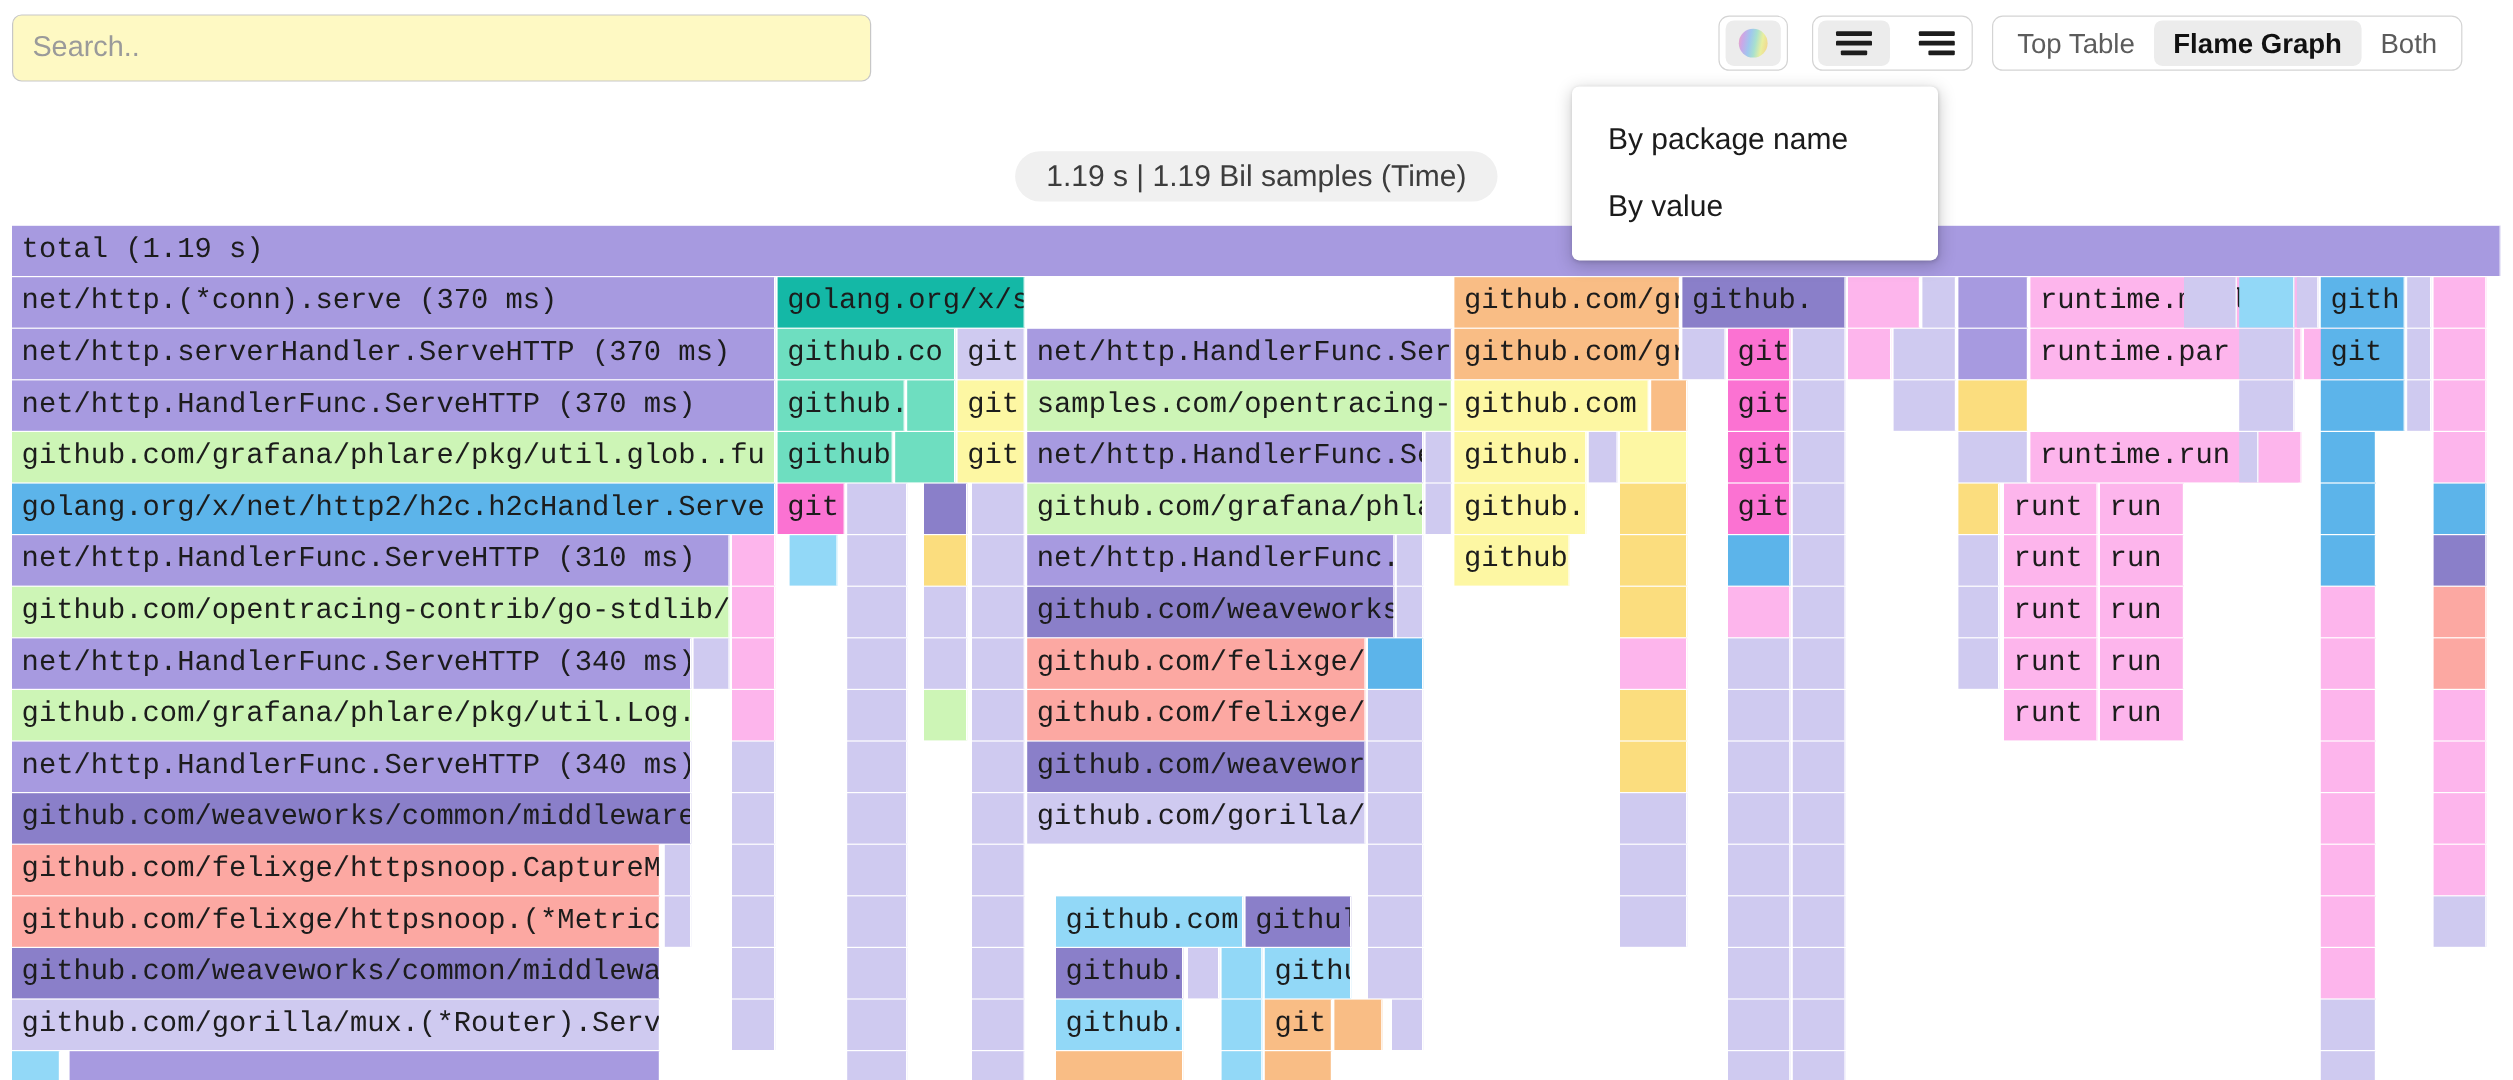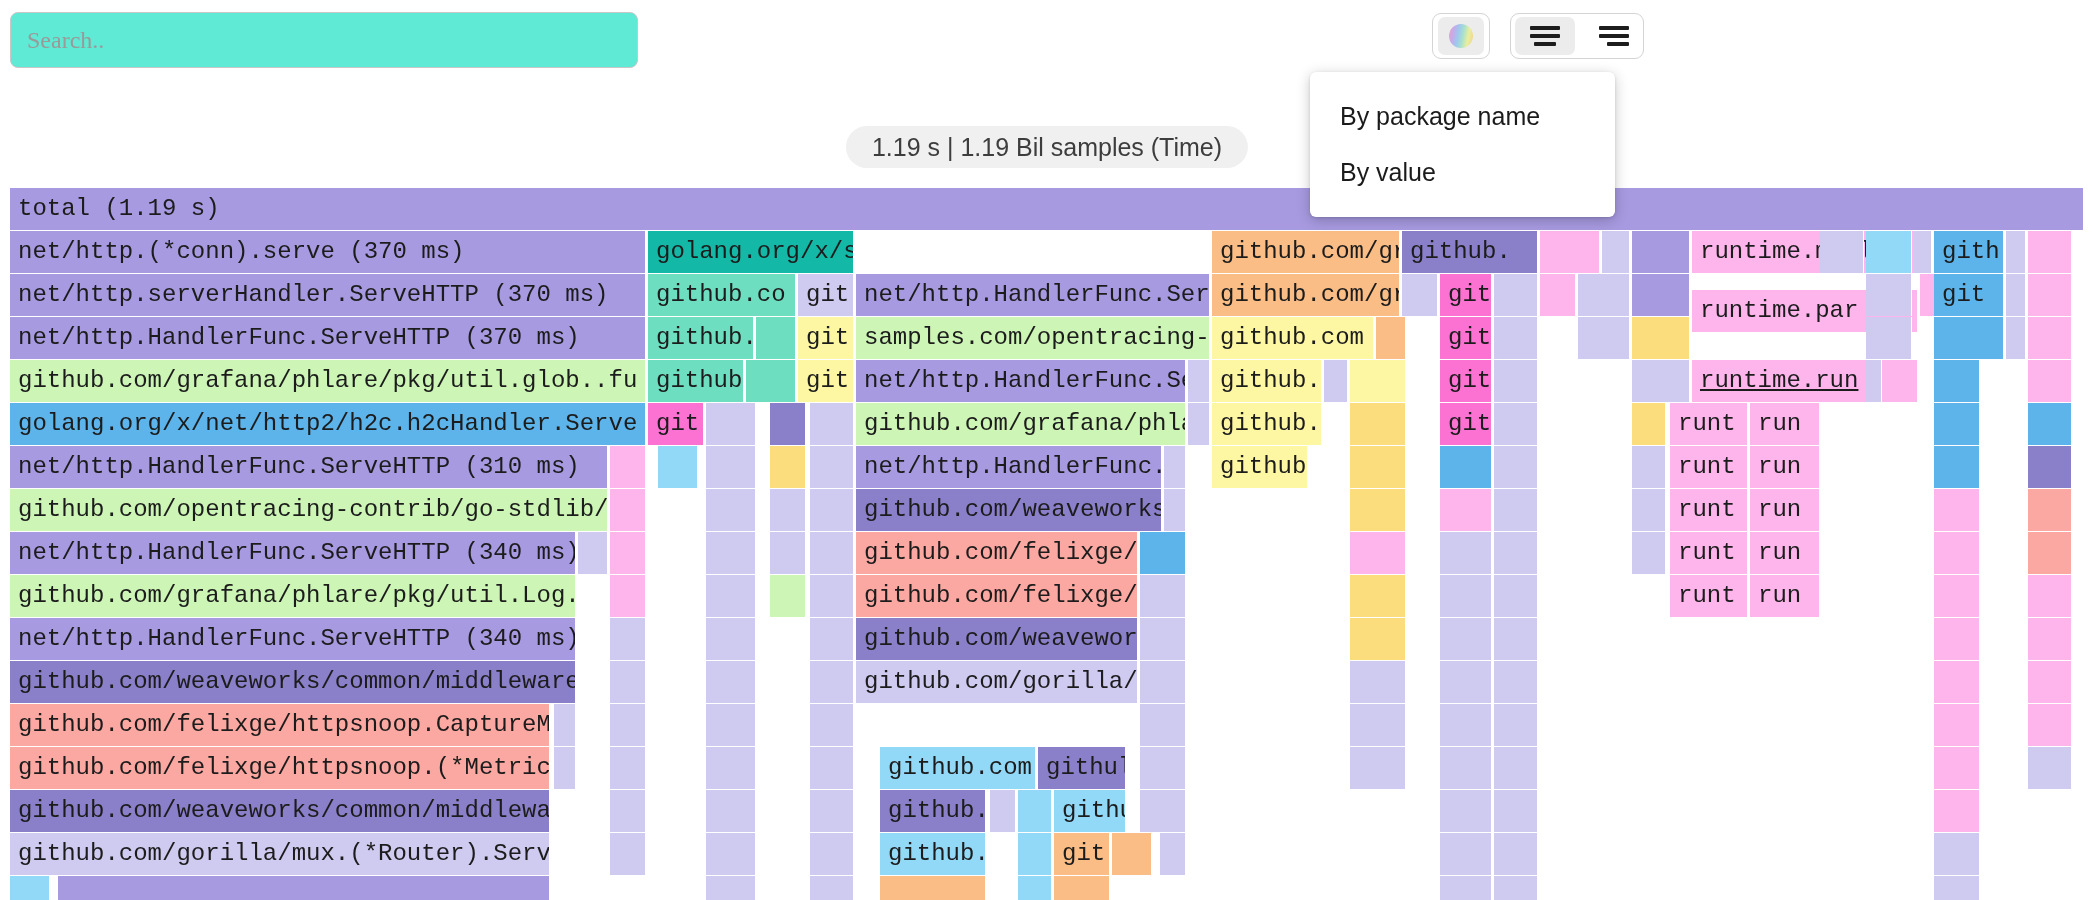--- a/index.html
+++ b/index.html
@@ -11,26 +11,26 @@
     overflow: hidden;
   }
 
   
   #toolbar {
     position: absolute; left: 0; top: 0;
     width: 2094px; height: 78px;
   }
   #search-input {
     position: absolute; left: 10px; top: 12px;
-    width: 628px; height: 56px;
+    width: 716px; height: 56px;
     border: 1px solid #c7c7c7;
     border-radius: 8px;
-    background: #5eead4;
+    background: #fef9c3;
     font-size: 24px;
-    font-family: Liberation Serif, serif;
+    font-family: Liberation Sans, sans-serif;
     color: #222;
     padding: 0 16px;
     outline: none;
   }
   #search-input::placeholder { color: #9a9a9a; }
 
   .tb-group {
     position: absolute;
     border: 1px solid #d4d4d4;
     border-radius: 9px;
@@ -152,20 +152,25 @@
       <span class="bar b2"></span>
       <span class="bar b3"></span>
     </button>
     <button class="align-btn align-right">
       <span class="bar b1"></span>
       <span class="bar b2"></span>
       <span class="bar b3"></span>
     </button>
   </div>
 
+  <div id="view-group">
+    <button class="view-btn">Top Table</button>
+    <button class="view-btn active">Flame Graph</button>
+    <button class="view-btn">Both</button>
+  </div>
 </div>
 
 <div id="palette-menu">
   <div class="menu-item">By package name</div>
   <div class="menu-item">By value</div>
 </div>
 
 <div id="samples-badge">1.19 s | 1.19 Bil samples (Time)</div>
 
 <div id="flame">
@@ -188,21 +193,21 @@
     <div class="frame" style="left: 638px; top: 86px; width: 148px; background: rgb(110, 222, 192);">github.co</div>
     <div class="frame" style="left: 788px; top: 86px; width: 56px; background: rgb(207, 202, 240);">git</div>
     <div class="frame" style="left: 846px; top: 86px; width: 354px; background: rgb(167, 154, 224);">net/http.HandlerFunc.Ser</div>
     <div class="frame" style="left: 1202px; top: 86px; width: 188px; background: rgb(249, 189, 133);">github.com/gr</div>
     <div class="frame" style="left: 1392px; top: 86px; width: 36px; background: rgb(207, 202, 240);"></div>
     <div class="frame" style="left: 1430px; top: 86px; width: 52px; background: rgb(251, 114, 210);">git</div>
     <div class="frame" style="left: 1484px; top: 86px; width: 44px; background: rgb(207, 202, 240);"></div>
     <div class="frame" style="left: 1530px; top: 86px; width: 36px; background: rgb(253, 181, 236);"></div>
     <div class="frame" style="left: 1568px; top: 86px; width: 52px; background: rgb(207, 202, 240);"></div>
     <div class="frame" style="left: 1622px; top: 86px; width: 58px; background: rgb(167, 154, 224);"></div>
-    <div class="frame" style="left: 1682px; top: 86px; width: 226px; background: rgb(253, 181, 236); margin-top: 16px;">runtime.par</div>
+    <div class="frame" style="left: 1682px; top: 86px; width: 226px; background: rgb(253, 181, 236);">runtime.par</div>
     <div class="frame" style="left: 1910px; top: 86px; width: 46px; background: rgb(253, 181, 236);"></div>
     <div class="frame" style="left: 1856px; top: 86px; width: 46px; background: rgb(207, 202, 240);"></div>
     <div class="frame" style="left: 1924px; top: 86px; width: 70px; background: rgb(92, 180, 234);">git</div>
     <div class="frame" style="left: 1996px; top: 86px; width: 20px; background: rgb(207, 202, 240);"></div>
     <div class="frame" style="left: 2018px; top: 86px; width: 44px; background: rgb(253, 181, 236);"></div>
     <div class="frame" style="left: 0px; top: 129px; width: 636px; background: rgb(167, 154, 224);">net/http.HandlerFunc.ServeHTTP (370 ms)</div>
     <div class="frame" style="left: 638px; top: 129px; width: 106px; background: rgb(110, 222, 192);">github.</div>
     <div class="frame" style="left: 746px; top: 129px; width: 40px; background: rgb(110, 222, 192);"></div>
     <div class="frame" style="left: 788px; top: 129px; width: 56px; background: rgb(253, 247, 163);">git</div>
     <div class="frame" style="left: 846px; top: 129px; width: 354px; background: rgb(205, 245, 182);">samples.com/opentracing-c</div>
@@ -221,21 +226,21 @@
     <div class="frame" style="left: 736px; top: 172px; width: 50px; background: rgb(110, 222, 192);"></div>
     <div class="frame" style="left: 788px; top: 172px; width: 56px; background: rgb(253, 247, 163);">git</div>
     <div class="frame" style="left: 846px; top: 172px; width: 330px; background: rgb(167, 154, 224);">net/http.HandlerFunc.Se</div>
     <div class="frame" style="left: 1178px; top: 172px; width: 22px; background: rgb(207, 202, 240);"></div>
     <div class="frame" style="left: 1202px; top: 172px; width: 110px; background: rgb(253, 247, 163);">github.</div>
     <div class="frame" style="left: 1314px; top: 172px; width: 24px; background: rgb(207, 202, 240);"></div>
     <div class="frame" style="left: 1340px; top: 172px; width: 56px; background: rgb(253, 247, 163);"></div>
     <div class="frame" style="left: 1430px; top: 172px; width: 52px; background: rgb(251, 114, 210);">git</div>
     <div class="frame" style="left: 1484px; top: 172px; width: 44px; background: rgb(207, 202, 240);"></div>
     <div class="frame" style="left: 1622px; top: 172px; width: 58px; background: rgb(207, 202, 240);"></div>
-    <div class="frame" style="left: 1682px; top: 172px; width: 224px; background: rgb(253, 181, 236); text-decoration: underline;">runtime.run</div>
+    <div class="frame" style="left: 1682px; top: 172px; width: 224px; background: rgb(253, 181, 236);">runtime.run</div>
     <div class="frame" style="left: 1872px; top: 172px; width: 36px; background: rgb(253, 181, 236);"></div>
     <div class="frame" style="left: 1856px; top: 172px; width: 16px; background: rgb(207, 202, 240);"></div>
     <div class="frame" style="left: 1924px; top: 172px; width: 46px; background: rgb(92, 180, 234);"></div>
     <div class="frame" style="left: 2018px; top: 172px; width: 44px; background: rgb(253, 181, 236);"></div>
     <div class="frame" style="left: 0px; top: 215px; width: 636px; background: rgb(92, 180, 234);">golang.org/x/net/http2/h2c.h2cHandler.Serve</div>
     <div class="frame" style="left: 638px; top: 215px; width: 56px; background: rgb(251, 114, 210);">git</div>
     <div class="frame" style="left: 696px; top: 215px; width: 50px; background: rgb(207, 202, 240);"></div>
     <div class="frame" style="left: 760px; top: 215px; width: 36px; background: rgb(138, 127, 201);"></div>
     <div class="frame" style="left: 800px; top: 215px; width: 44px; background: rgb(207, 202, 240);"></div>
     <div class="frame" style="left: 846px; top: 215px; width: 330px; background: rgb(205, 245, 182);">github.com/grafana/phla</div>

